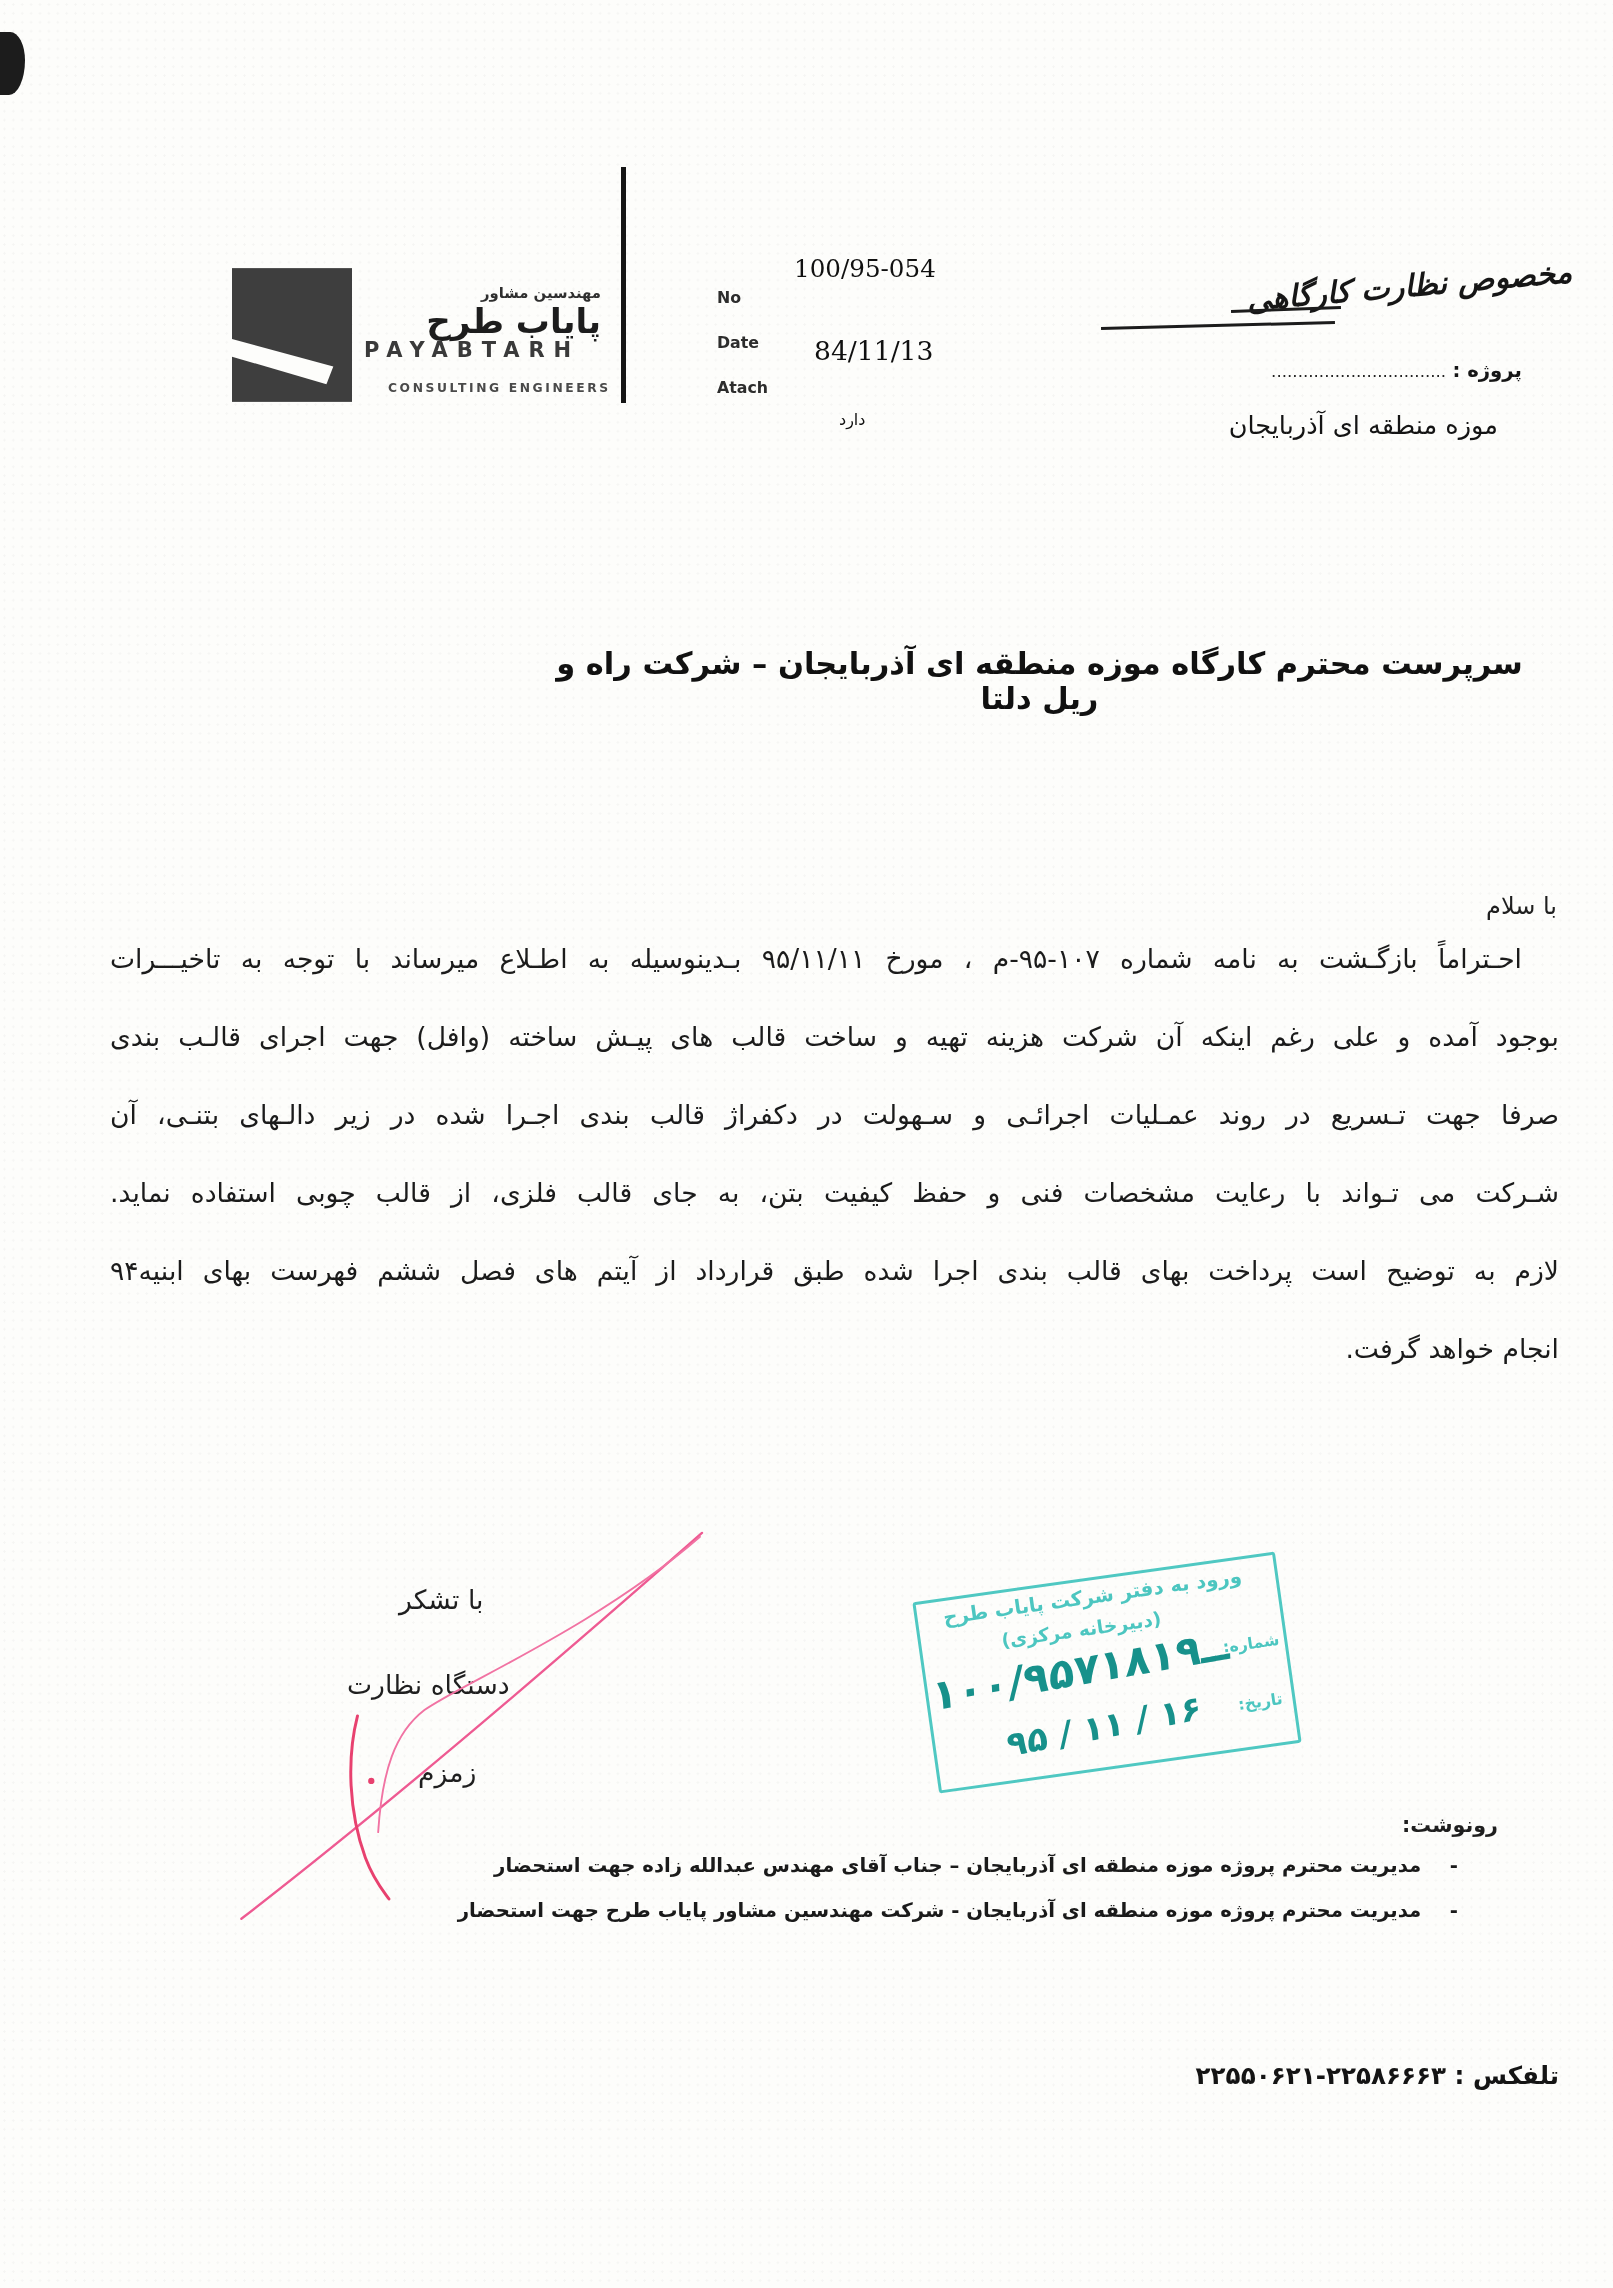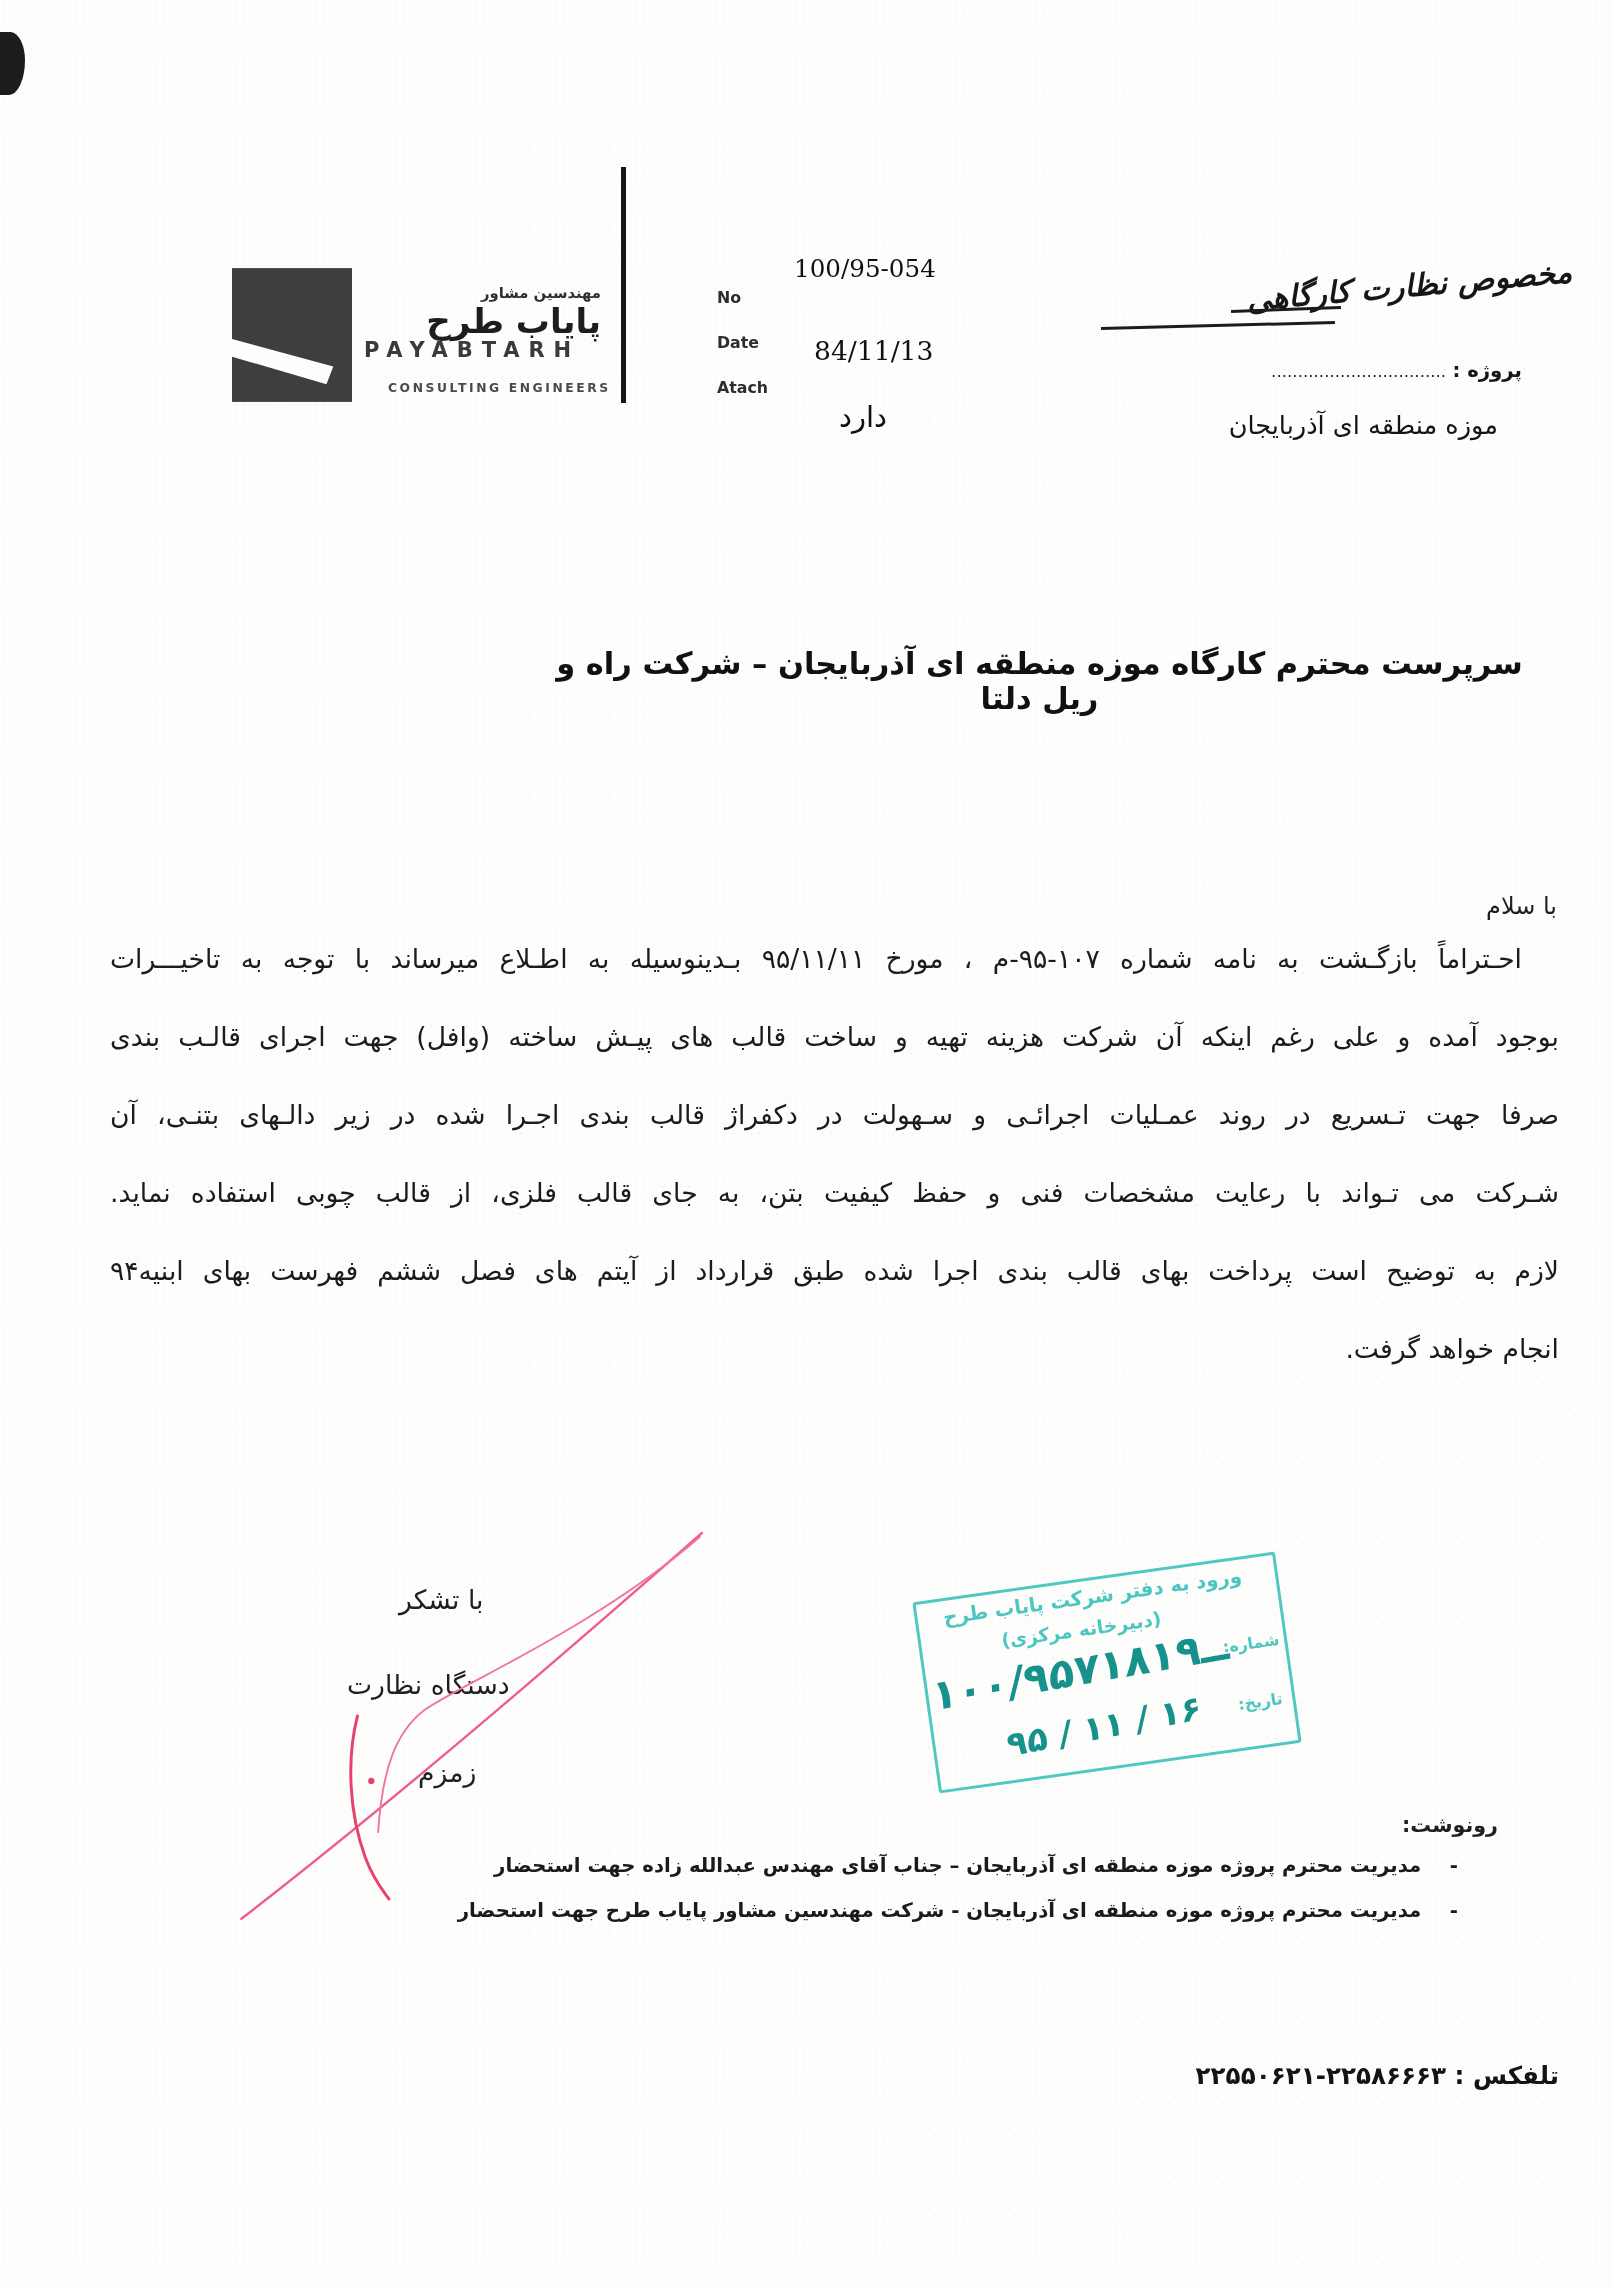--- a/index.html
+++ b/index.html
@@ -35,21 +35,21 @@
   .vrule { left:621px; top:167px; width:4.9px; height:236px; background:#151515; }
 
   
   .ref-label { left:717px; font-size:15.8px; font-weight:bold; color:#2d2d2d; }
   .ref-no-label    { top:288px; }
   .ref-date-label  { top:333px; }
   .ref-atach-label { top:378px; }
   .ref-value { font-family:"DejaVu Serif", serif; color:#101010; }
   .ref-no-value   { left:794px; top:254px; font-size:24.6px; }
   .ref-date-value { left:814px; top:335px; font-size:26.6px; }
-  .ref-atach-value{ left:839px; top:400px; font-size:29px; font-family:"DejaVu Sans",sans-serif; }
+  .ref-atach-value{ left:839px; top:410px; font-size:16px; font-family:"DejaVu Sans",sans-serif; }
 
   
   .supervision { right:41px; top:254px; font-size:30.5px; font-weight:bold; font-style:italic;
                  transform:rotate(-5deg); transform-origin:right bottom; color:#161616;
                  letter-spacing:0.5px; }
   .sup-line-a { left:1231px; top:308px; width:110px; height:3.4px; background:#1c1c1c;
                 transform:rotate(-2deg); }
   .sup-line-b { left:1101px; top:324px; width:234px; height:3.4px; background:#1c1c1c;
                 transform:rotate(-1.5deg); }
   .project-row { right:92px; top:359px; font-size:19.7px; color:#161616; }

